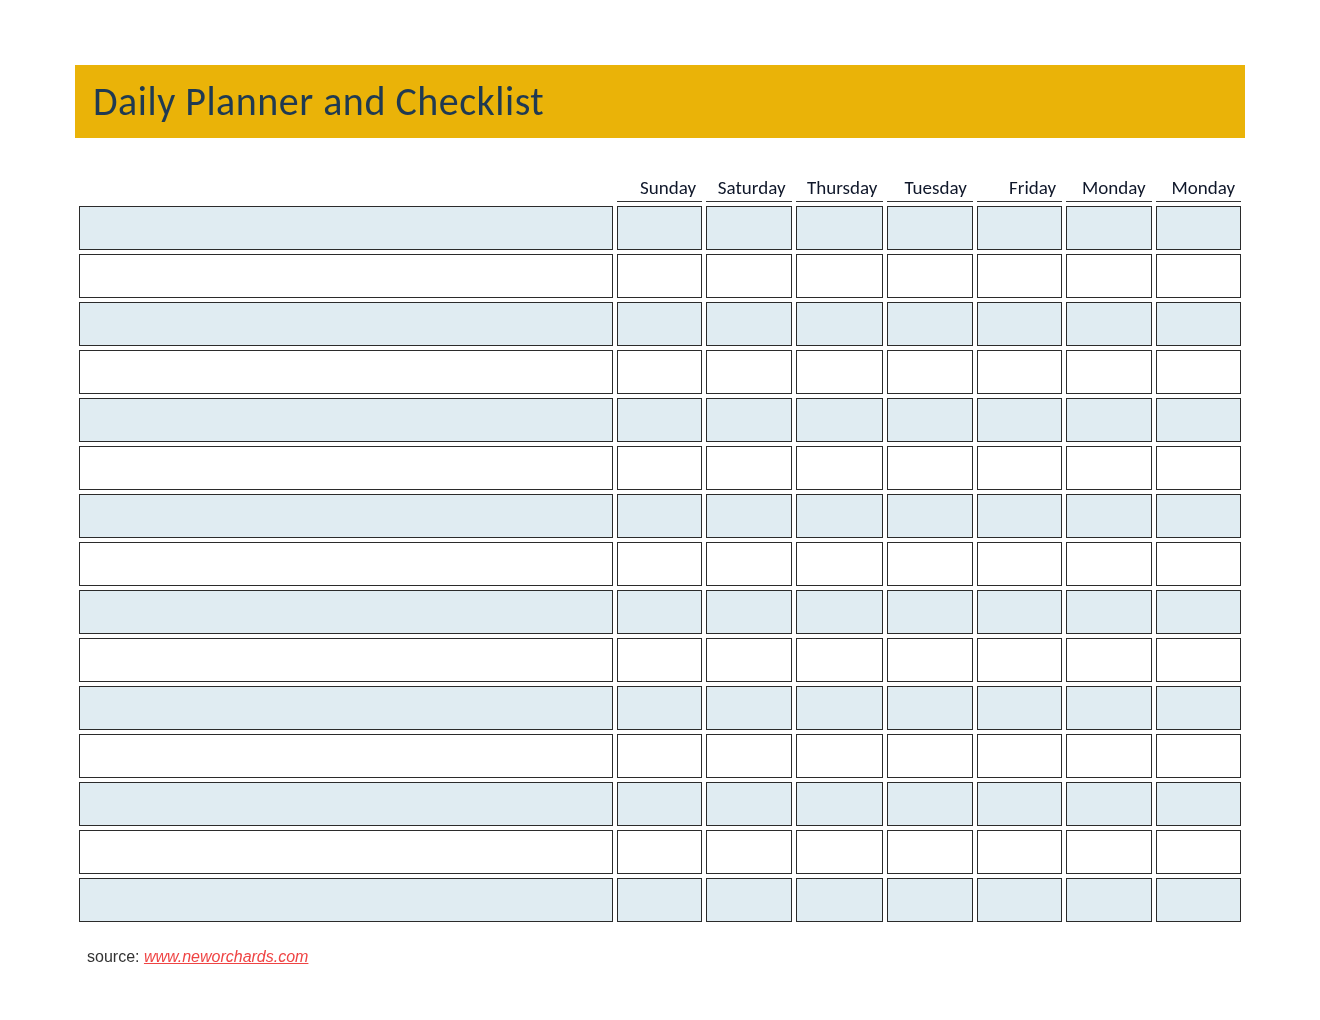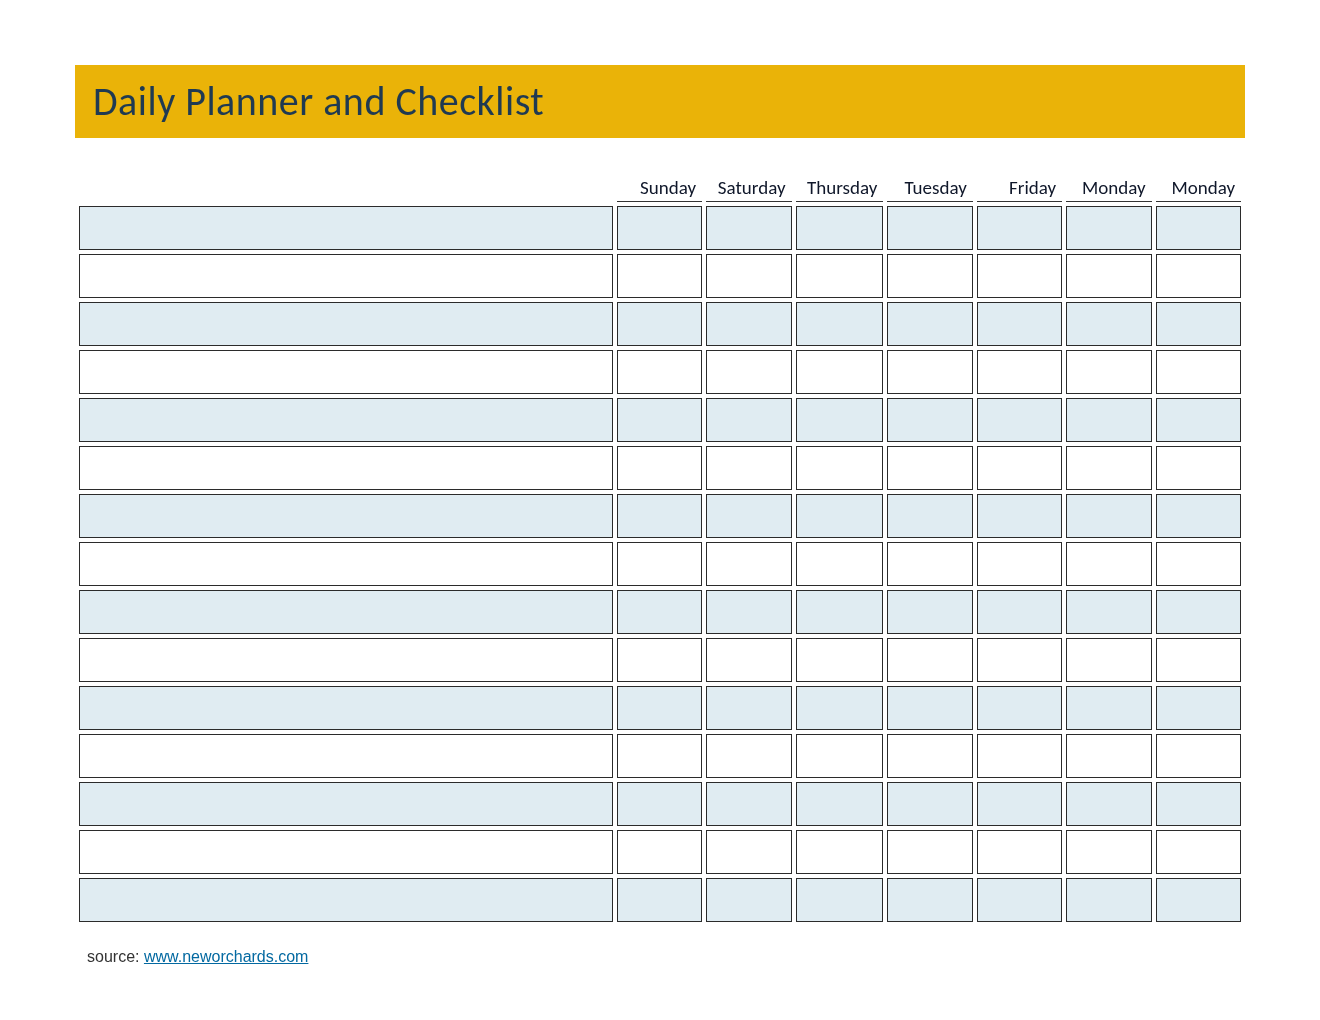--- a/index.html
+++ b/index.html
@@ -59,22 +59,23 @@
       background: #ffffff;
     }
     .source-line {
       margin-top: 22px;
       margin-left: 12px;
       font-size: 16px;
       color: #333;
       font-family: Arial, sans-serif;
     }
     .source-line a {
-      color: #0369a1;
+      color: #ef4444;
       text-decoration: underline;
+      font-style: italic;
     }
   </style>
 </head>
 <body>
 
 <div class="title-bar">
   <h1>Daily Planner and Checklist</h1>
 </div>
 
 <table class="planner-table">

